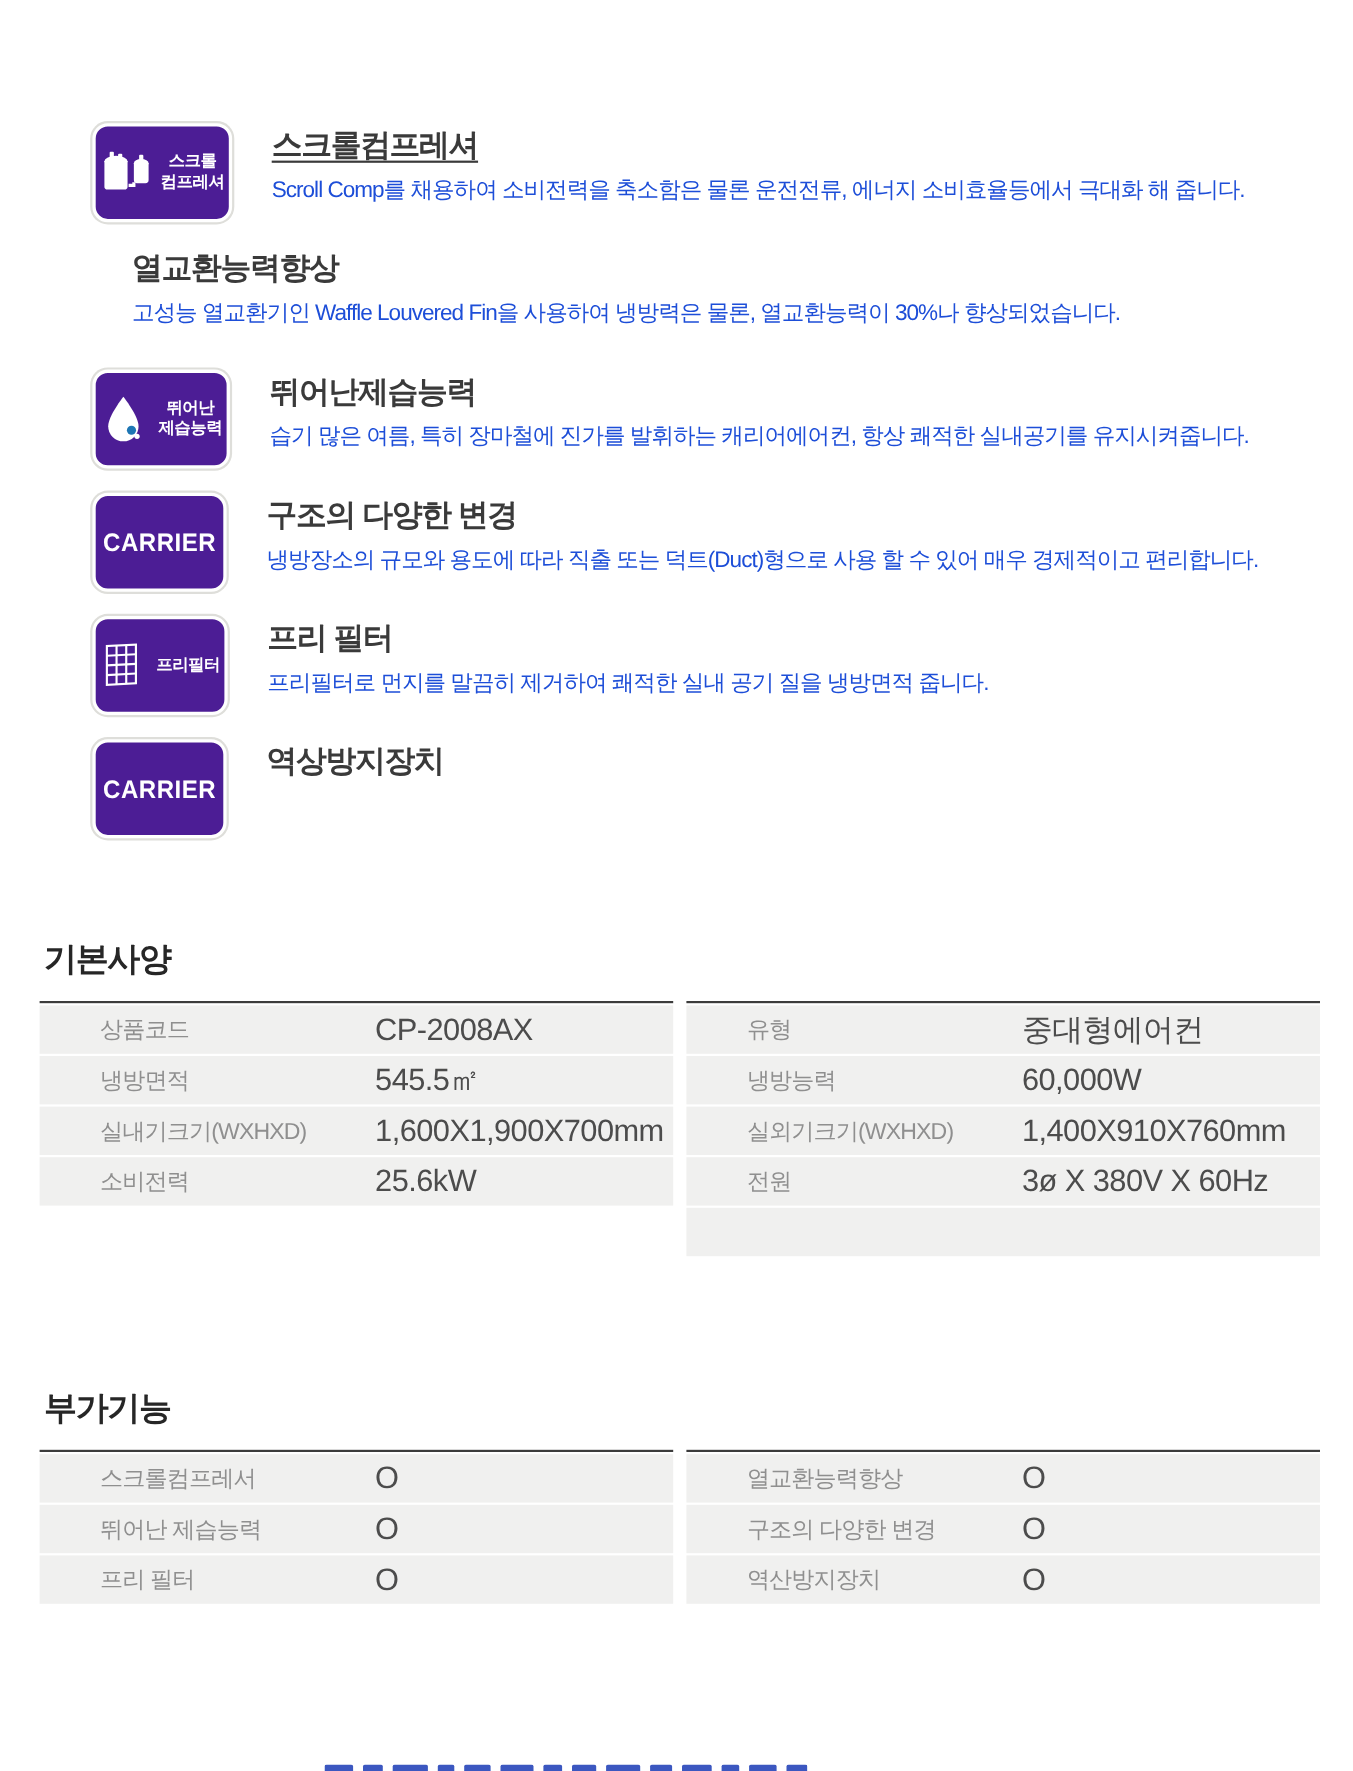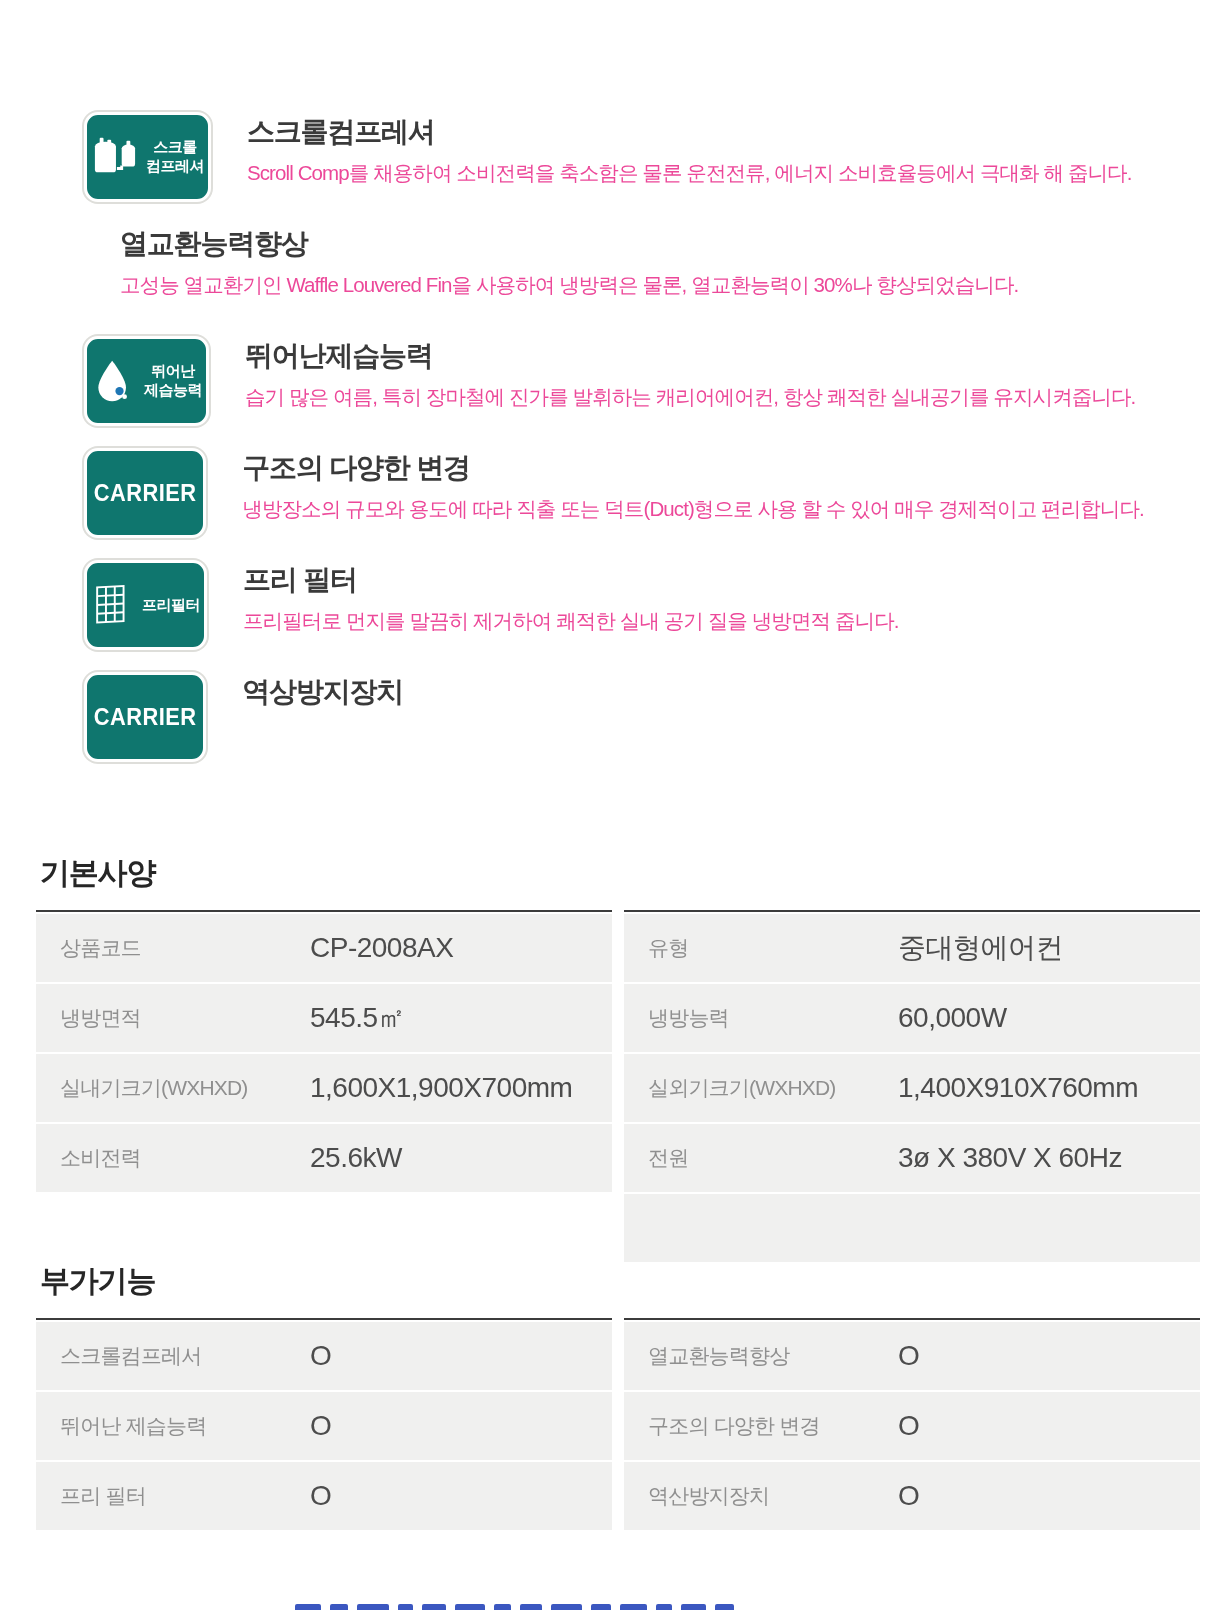--- a/index.html
+++ b/index.html
@@ -7,59 +7,59 @@
   body {
     width:1230px; height:1610px; background:#ffffff; position:relative;
     font-family:"Liberation Sans", sans-serif; color:#3a3a3a; overflow:hidden;
   }
 
   
   .features { position:absolute; top:112px; left:84px; right:40px; }
   .feature { display:flex; align-items:flex-start; height:112px; }
   .badge {
     flex:0 0 122px; height:90px; border-radius:14px;
-    background:#0f766e; border:3px solid #ffffff;
+    background:#4c1d95; border:3px solid #ffffff;
     box-shadow:0 0 0 2px #dededa;
     display:flex; align-items:center; justify-content:center; gap:7px;
     padding:4px;
   }
   .bicon { flex-shrink:0; }
   .badge-label {
     color:#ffffff; font-weight:bold; font-size:15px; line-height:1.25;
     letter-spacing:-0.5px; text-align:center; white-space:nowrap;
   }
   .badge-label span { display:block; }
   .logo-text {
     color:#ffffff; font-weight:bold; font-size:23px; letter-spacing:0.5px;
     transform:scaleX(0.95); white-space:nowrap;
   }
   .ftext { margin-left:36px; min-width:0; }
   .ftitle {
     margin:4px 0 0; font-size:28px; font-weight:bold; color:#3a3a3a;
     letter-spacing:-1.2px; line-height:1.15;
   }
-  .ftitle.underlined { text-decoration-thickness:2px; text-underline-offset:5px; }
+  .ftitle.underlined { text-decoration:underline; text-decoration-thickness:2px; text-underline-offset:5px; }
   .fdesc {
-    margin:13px 0 0; font-size:20.5px; color:#ec4899; letter-spacing:-0.9px;
+    margin:13px 0 0; font-size:20.5px; color:#1d4ed8; letter-spacing:-0.9px;
     white-space:nowrap; line-height:1.2;
   }
 
   
   .section { position:absolute; left:36px; right:30px; }
   #basic-specs-section { top:854px; }
   #extra-features-section { top:1262px; }
   .sec-title {
     margin:0 0 18px 4px; font-size:30px; font-weight:bold; color:#262626;
     letter-spacing:-1.2px; line-height:38px;
   }
   .grid { display:grid; grid-template-columns:1fr 1fr; column-gap:12px; }
   .col { border-top:2px solid #3c3c3c; }
   .row {
-    height:68px; margin-top:2px; background:#f0f0ef;
-    display:flex; align-items:center; padding-left:24px;
+    height:44px; margin-top:2px; background:#f0f0ef;
+    display:flex; align-items:center; padding-left:55px;
   }
   .row.empty-row { background:#f0f0ef; }
   .spec-label {
     width:250px; flex-shrink:0; font-size:21px; color:#8f8f8f; letter-spacing:-0.8px;
   }
   .spec-value { font-size:28px; color:#4c4c4c; letter-spacing:-0.5px; white-space:nowrap; }
 
   
   .clipped-fragment {
     position:absolute; bottom:0; left:295px; height:6px; overflow:hidden;

